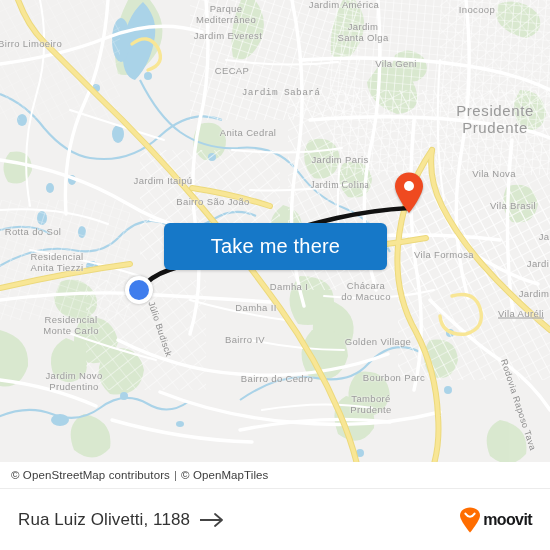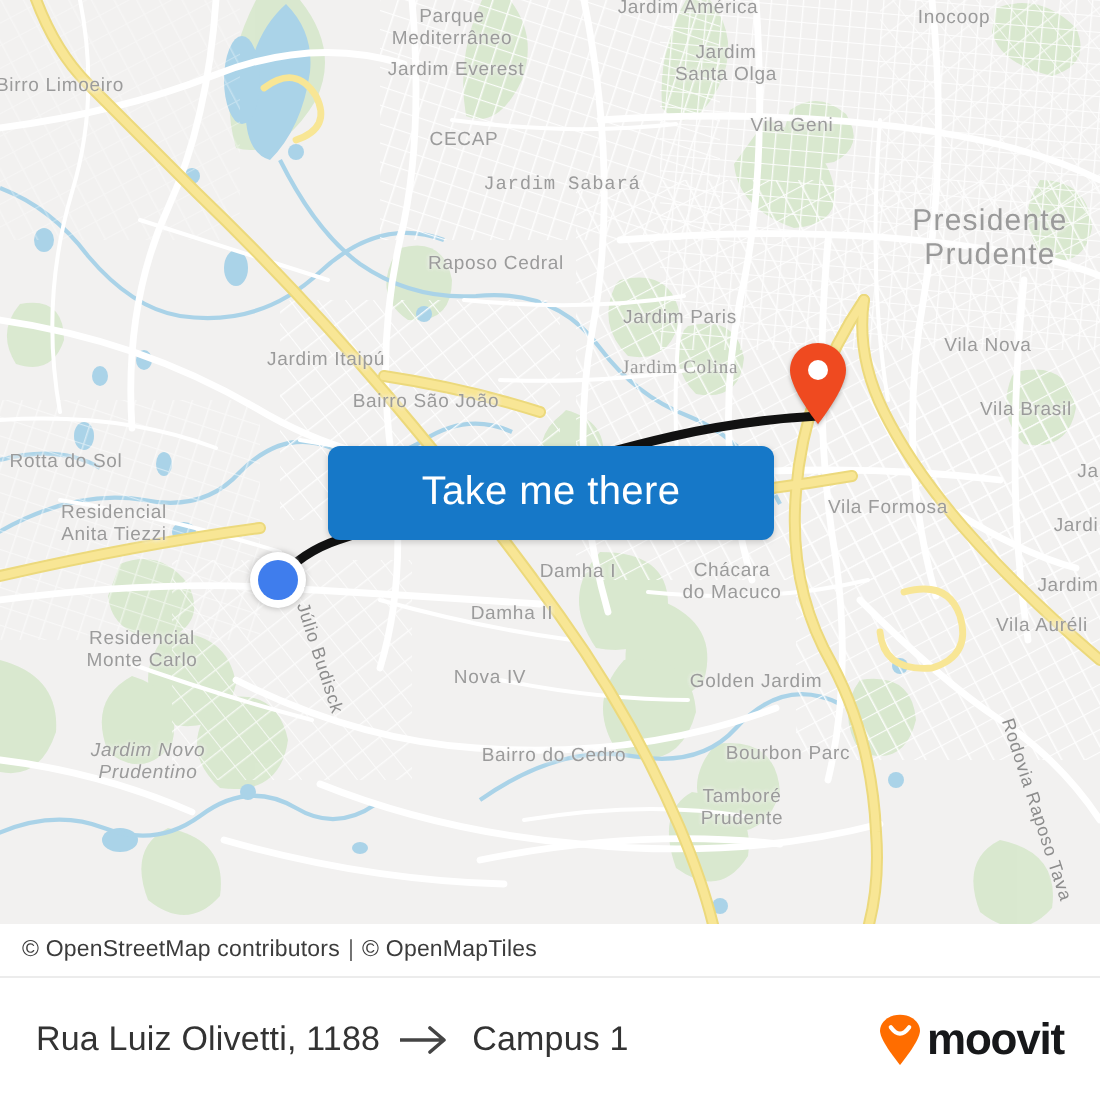--- a/index.html
+++ b/index.html
@@ -132,21 +132,21 @@
     align-items: center;
     margin: 0 10px;
     color: #444444;
   }
   .brand {
     display: flex;
     align-items: center;
     padding-right: 18px;
   }
   .brand-name {
-    font-size: 22px;
+    font-size: 16px;
     font-weight: bold;
     color: #17181a;
     letter-spacing: -0.6px;
     margin-left: 2px;
   }
 </style>
 </head>
 <body>
 
 <div class="app">
@@ -325,45 +325,45 @@
         <div class="map-label" style="left: 434px; top: 9px; margin-left: 43px;">Inocoop</div>
         <div class="map-label" style="left: 228px; top: 35px; text-align: center;">Jardim Everest</div>
         <div class="map-label" style="left: 363px; top: 32px;">Jardim
 Santa Olga</div>
         <div class="map-label" style="left: 30px; top: 43px;">Birro Limoeiro</div>
         <div class="map-label" style="left: 232px; top: 70px;">CECAP</div>
         <div class="map-label" style="left: 396px; top: 63px;">Vila Geni</div>
         <div class="map-label" style="left: 281px; top: 92px; font-family: Liberation Mono, monospace;">Jardim Sabará</div>
         <div class="map-label big" style="left: 495px; top: 119px;">Presidente
 Prudente</div>
-        <div class="map-label" style="left: 248px; top: 132px;">Raposo Cedral</div>
+        <div class="map-label" style="left: 248px; top: 132px;">Anita Cedral</div>
         <div class="map-label" style="left: 340px; top: 159px;">Jardim Paris</div>
         <div class="map-label" style="left: 494px; top: 173px;">Vila Nova</div>
         <div class="map-label" style="left: 163px; top: 180px;">Jardim Itaipú</div>
         <div class="map-label" style="left: 340px; top: 185px; font-family: Liberation Serif, serif;">Jardim Colina</div>
         <div class="map-label" style="left: 213px; top: 201px;">Bairro São João</div>
         <div class="map-label" style="left: 513px; top: 205px;">Vila Brasil</div>
         <div class="map-label" style="left: 33px; top: 231px;">Rotta do Sol</div>
         <div class="map-label" style="left: 544px; top: 236px;">Ja</div>
         <div class="map-label" style="left: 57px; top: 262px;">Residencial
 Anita Tiezzi</div>
         <div class="map-label" style="left: 444px; top: 254px;">Vila Formosa</div>
         <div class="map-label" style="left: 538px; top: 263px;">Jardi</div>
         <div class="map-label" style="left: 289px; top: 286px;">Damha I</div>
         <div class="map-label" style="left: 366px; top: 291px;">Chácara
 do Macuco</div>
         <div class="map-label" style="left: 534px; top: 293px;">Jardim</div>
         <div class="map-label" style="left: 256px; top: 307px;">Damha II</div>
-        <div class="map-label" style="left: 521px; top: 313px;">Vila Auréli</div>
+        <div class="map-label" style="left: 521px; top: 313px; text-decoration: underline;">Vila Auréli</div>
         <div class="map-label" style="left: 71px; top: 325px;">Residencial
 Monte Carlo</div>
-        <div class="map-label" style="left: 245px; top: 339px;">Nova IV</div>
-        <div class="map-label" style="left: 378px; top: 341px;">Golden Jardim</div>
+        <div class="map-label" style="left: 245px; top: 339px;">Bairro IV</div>
+        <div class="map-label" style="left: 378px; top: 341px;">Golden Village</div>
         <div class="map-label" style="left: 277px; top: 345px; margin-top: 33px;">Bairro do Cedro</div>
-        <div class="map-label" style="left: 74px; top: 381px; font-style: italic;">Jardim Novo
+        <div class="map-label" style="left: 74px; top: 381px;">Jardim Novo
 Prudentino</div>
         <div class="map-label" style="left: 394px; top: 377px;">Bourbon Parc</div>
         <div class="map-label" style="left: 371px; top: 404px;">Tamboré
 Prudente</div>
       </div>
     <div id="map-road-labels">
         <div class="map-label road" style="left: 156px; top: 318px; transform: translate(-50%, -50%) rotate(72deg);">Rod. Júlio Budisck</div>
         <div class="map-label road" style="left: 518px; top: 405px; transform: translate(-50%, -50%) rotate(72deg);">Rodovia Raposo Tava</div>
       </div>
 
@@ -386,21 +386,20 @@
   </div>
 
   <div class="footer">
     <div class="route-summary">
       <span>Rua Luiz Olivetti, 1188</span>
       <span class="route-arrow">
         <svg width="26" height="14" viewBox="0 0 26 14">
           <path d="M0 7 L21 7 M15 1 L22 7 L15 13" fill="none" stroke="#444444" stroke-width="1.8" stroke-linecap="round" stroke-linejoin="round"></path>
         </svg>
       </span>
-      <span>Campus 1</span>
     </div>
 
     <div class="brand">
       <svg width="22" height="26" viewBox="0 0 22 26">
         <path d="M11 25.5 C11 25.5 21 13.5 21 8.4 C21 3.9 16.5 0.4 11 0.4 C5.5 0.4 1 3.9 1 8.4 C1 13.5 11 25.5 11 25.5 Z" fill="#ff6d00"></path>
         <path d="M6.4 6.6 q4.6 6.4 9.2 0" fill="none" stroke="#ffffff" stroke-width="2.1" stroke-linecap="round"></path>
       </svg>
       <span class="brand-name">moovit</span>
     </div>
   </div>

